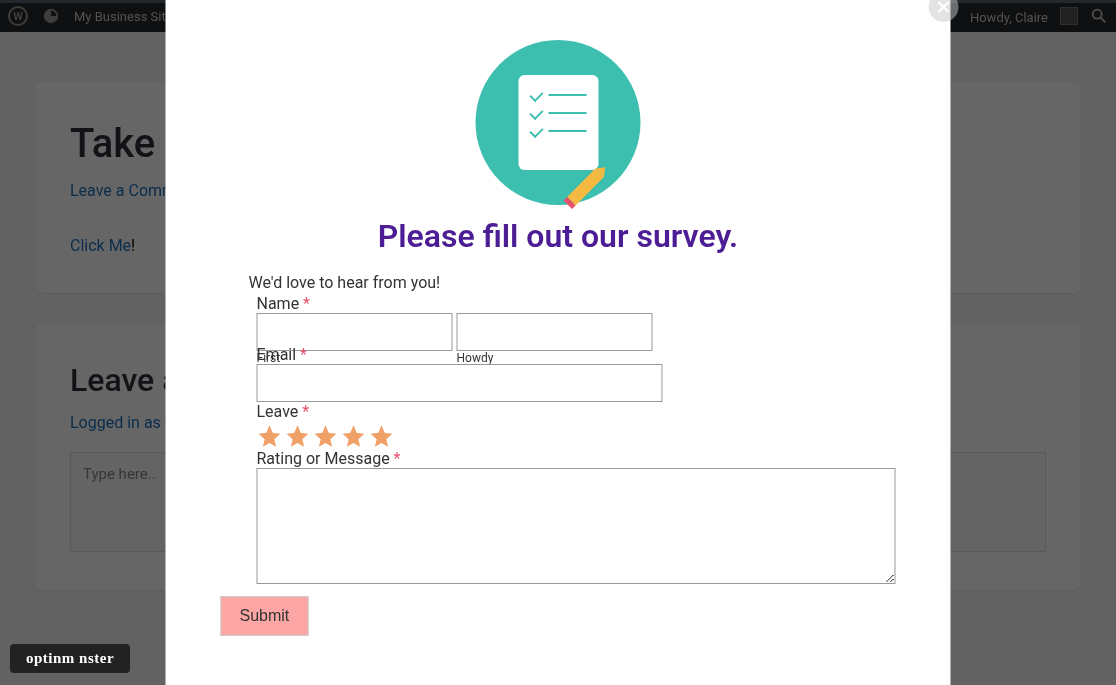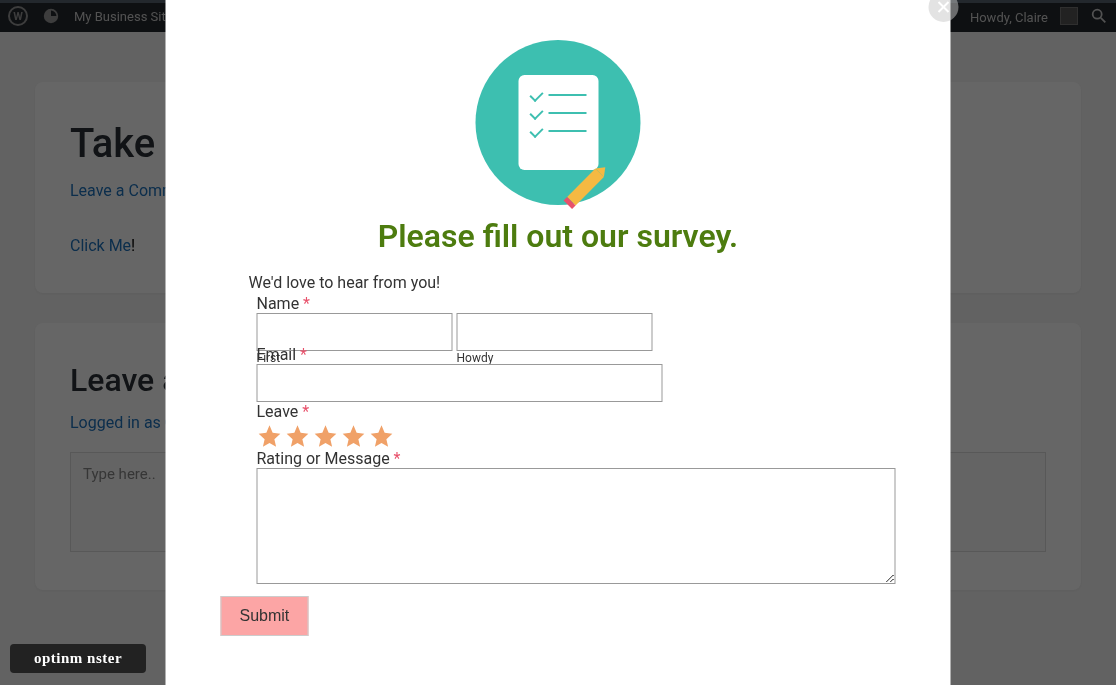--- a/index.html
+++ b/index.html
@@ -206,21 +206,21 @@
       left: -5px;
       top: 0;
       width: 5px;
       height: 12px;
       background: #e8516b;
     }
     .modal h2 {
       text-align: center;
       font-size: 32px;
       font-weight: 600;
-      color: #4d7c0f;
+      color: #4c1d95;
       margin-bottom: 18px;
     }
     .form-intro {
       font-size: 16px;
       color: #333;
       margin-bottom: 2px;
       margin-left: 28px;
     }
     .form-label {
       font-size: 16px;
@@ -283,21 +283,21 @@
       margin-bottom: 0;
       padding-left: 36px;
     }
     
     .optin-badge {
       position: absolute;
       bottom: 12px;
       left: 10px;
       background: #222;
       color: #fff;
-      padding: 6px 24px;
+      padding: 6px 16px;
       border-radius: 4px;
       font-size: 15px;
       font-weight: 600;
       z-index: 4;
       font-family: Georgia, serif;
       letter-spacing: 0.5px;
     }
   </style>
 </head>
 <body>

